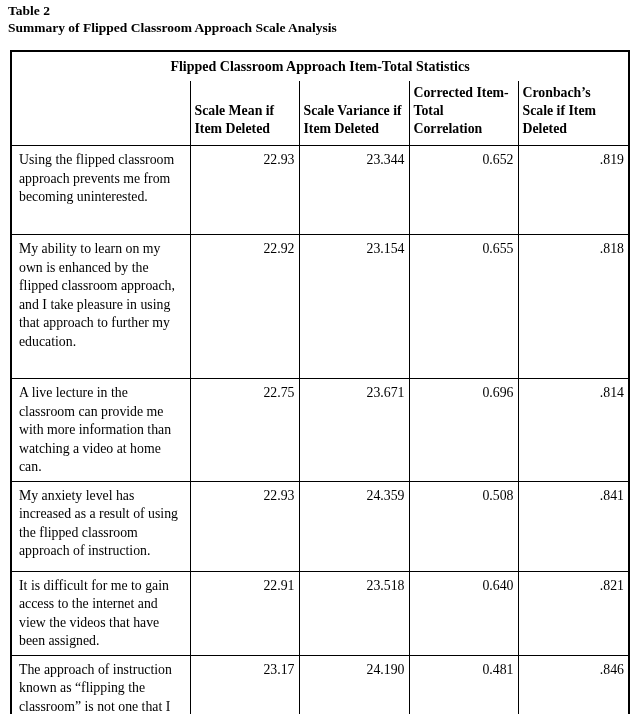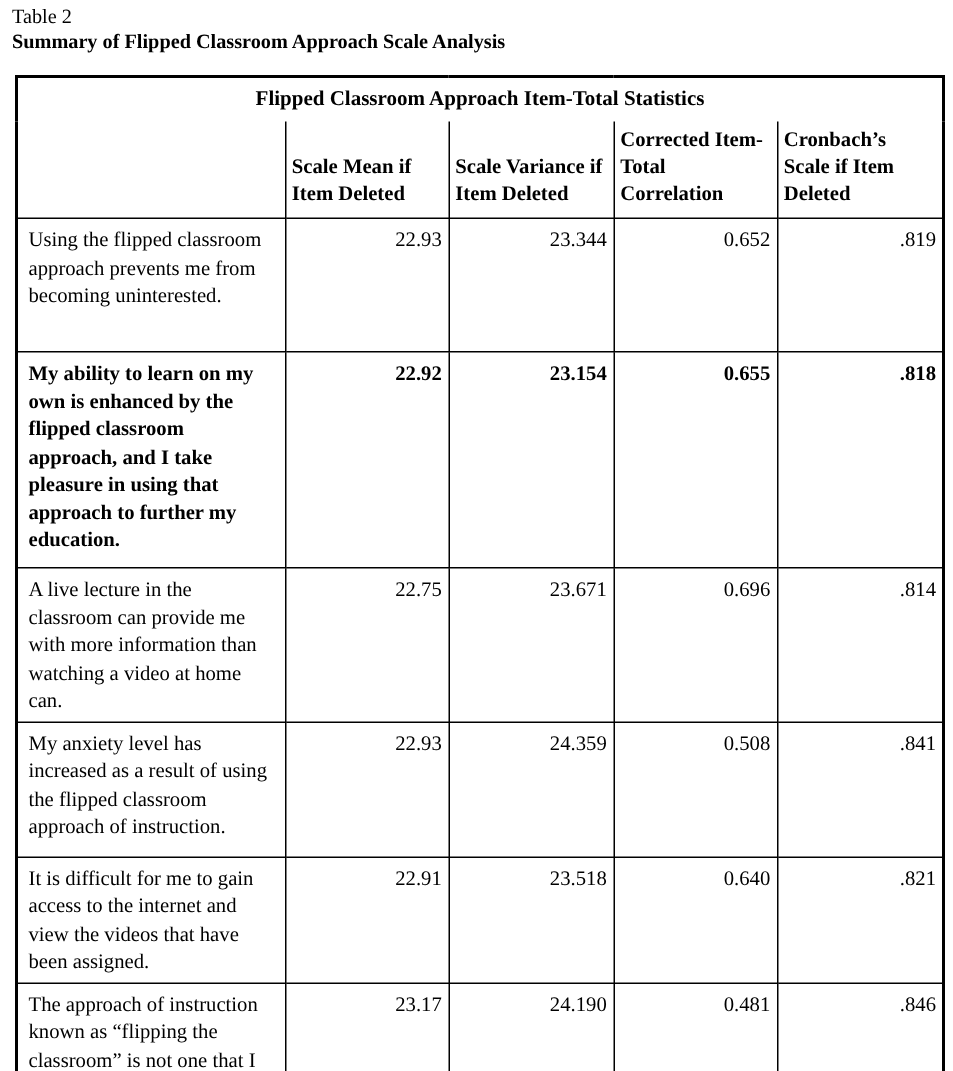--- a/index.html
+++ b/index.html
@@ -13,21 +13,21 @@
     position: relative;
     width: 635px;
     height: 714px;
     background: #ffffff;
     box-sizing: border-box;
     padding: 3px 0 0 8px;
     overflow: hidden;
   }
   .table-label {
     font-size: 13.5px;
-    font-weight: normal;
+    font-weight: bold;
     line-height: 16px;
   }
   .table-caption {
     font-size: 13.5px;
     font-weight: bold;
     line-height: 17px;
   }
   table.stats {
     border-collapse: collapse;
     table-layout: fixed;
@@ -65,21 +65,21 @@
     text-align: left;
     vertical-align: top;
     padding: 5px 8px 4px 7px;
   }
   td.value-cell {
     text-align: right;
     vertical-align: top;
     padding: 5px 4px 4px 4px;
   }
   tr.r1 { height: 89px; }
-  tr.r2 { height: 144px; font-weight: bold; }
+  tr.r2 { height: 144px; }
   tr.r3 { height: 95px; margin-top: 12px; }
   tr.r4 { height: 90px; }
   tr.r5 { height: 77px; }
   tr.r6 { height: 82px; }
 </style>
 </head>
 <body>
 
 <div class="page">
 

